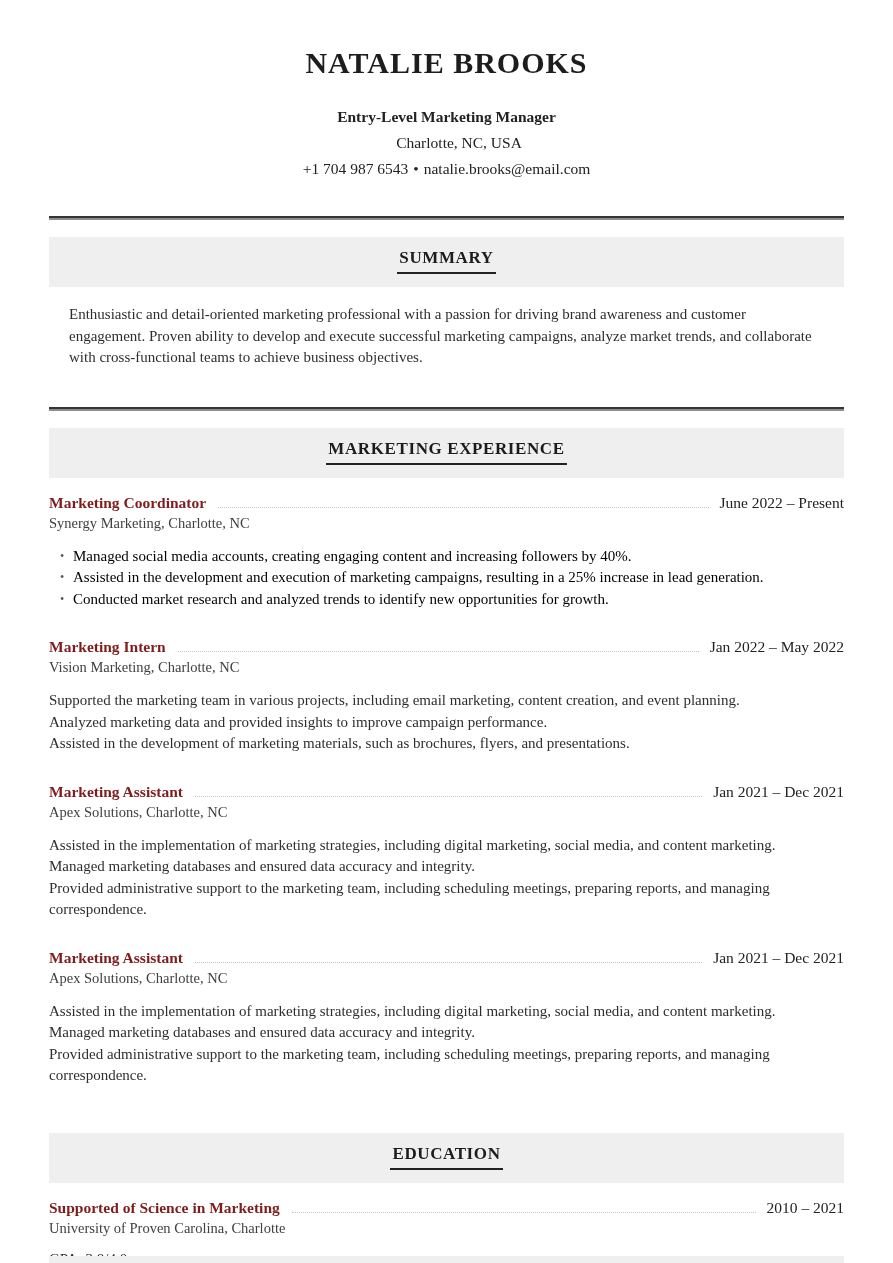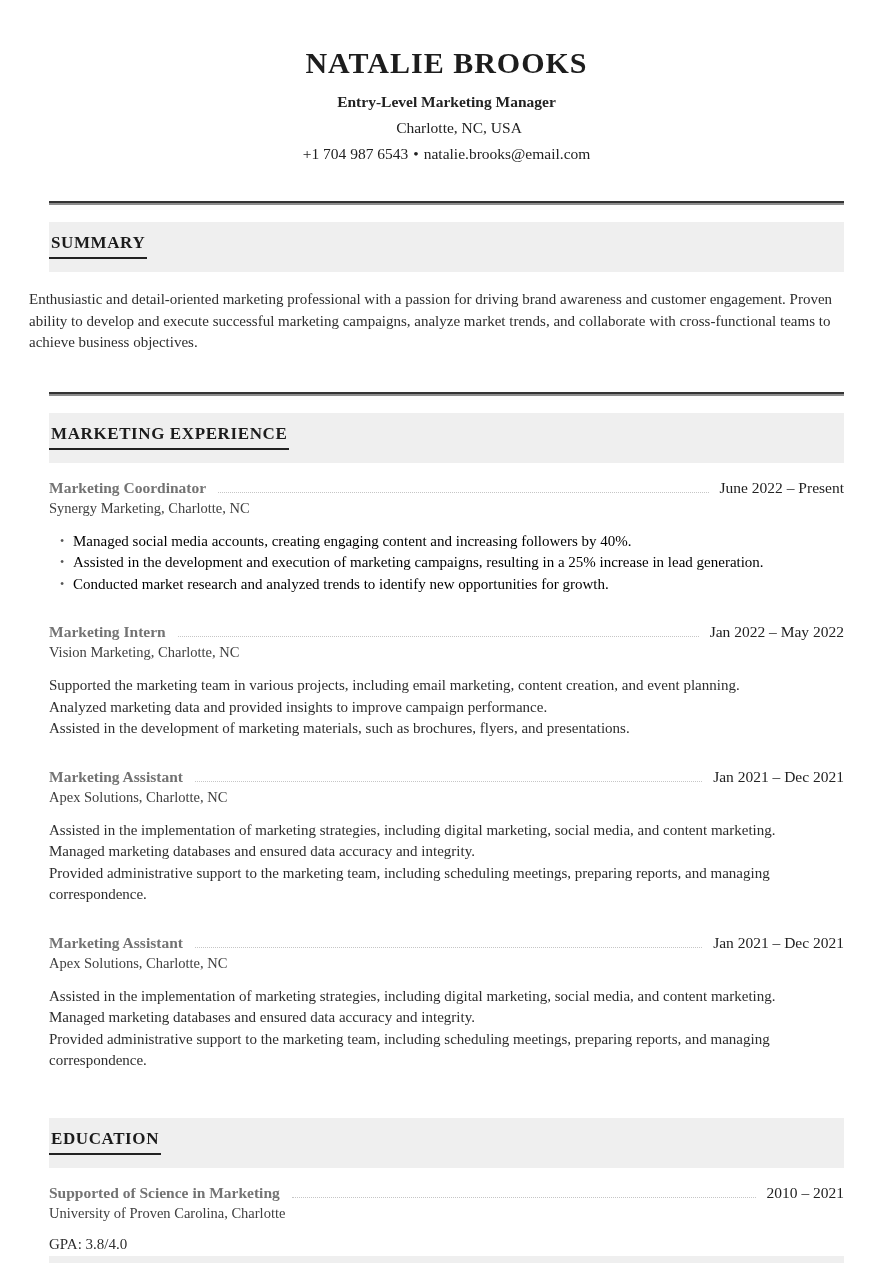--- a/index.html
+++ b/index.html
@@ -19,60 +19,61 @@
   .content { padding: 0 49px; }
 
   
   .header { text-align: center; padding-top: 46px; }
   .name {
     font-size: 30px;
     font-weight: 700;
     letter-spacing: 1px;
     color: #1d1d1d;
   }
-  .subtitle { margin-top: 13px; font-size: 15.5px; font-weight: 700; color: #222; }
+  .subtitle { margin-top: 28px; font-size: 15.5px; font-weight: 700; color: #222; }
   .location { margin-top: 8px; font-size: 15.5px; color: #222; padding-left: 25px; }
   .contact  { margin-top: 8px; font-size: 15.5px; color: #222; }
   .contact .sep { margin: 0 5px; }
 
   
   .double-rule {
     margin: 38px 49px 0;
     height: 4px;
     border-top: 2px solid #343434;
     border-bottom: 2px solid #8d8d8d;
   }
   .section-band {
     margin: 17px 49px 0;
     background: #efefef;
+    text-align: center;
     padding: 11px 0 13px;
   }
   .section-heading {
     display: inline-block;
     font-size: 17px;
     font-weight: 600;
     letter-spacing: 0.6px;
     color: #1c1c1c;
     border-bottom: 2px solid #222222;
     padding: 0 2px 4px;
   }
 
   
   .summary-text {
-    margin: 17px 29px 0;
+    margin: 17px 69px 0;
     font-size: 15px;
     line-height: 21.5px;
     color: #2e2e2e;
   }
 
   
   .job { margin-top: 28px; }
   .job.first { margin-top: 16px; }
   .entry-head { display: flex; align-items: baseline; }
-  .entry-title { font-size: 15.5px; font-weight: 700; white-space: nowrap; color: #737373; }
+  .entry-title { font-size: 15.5px; font-weight: 700; white-space: nowrap; color: #7f1d1d; }
   .leader {
     flex: 1;
     border-bottom: 1px dotted #c6c6c6;
     margin: 0 11px 4px 12px;
     min-width: 20px;
   }
   .entry-dates { font-size: 15.5px; white-space: nowrap; color: #222; }
   .entry-company { margin-top: 3px; font-size: 14.5px; color: #404040; }
 
   .job-bullets { margin-top: 14px; list-style: none; }

